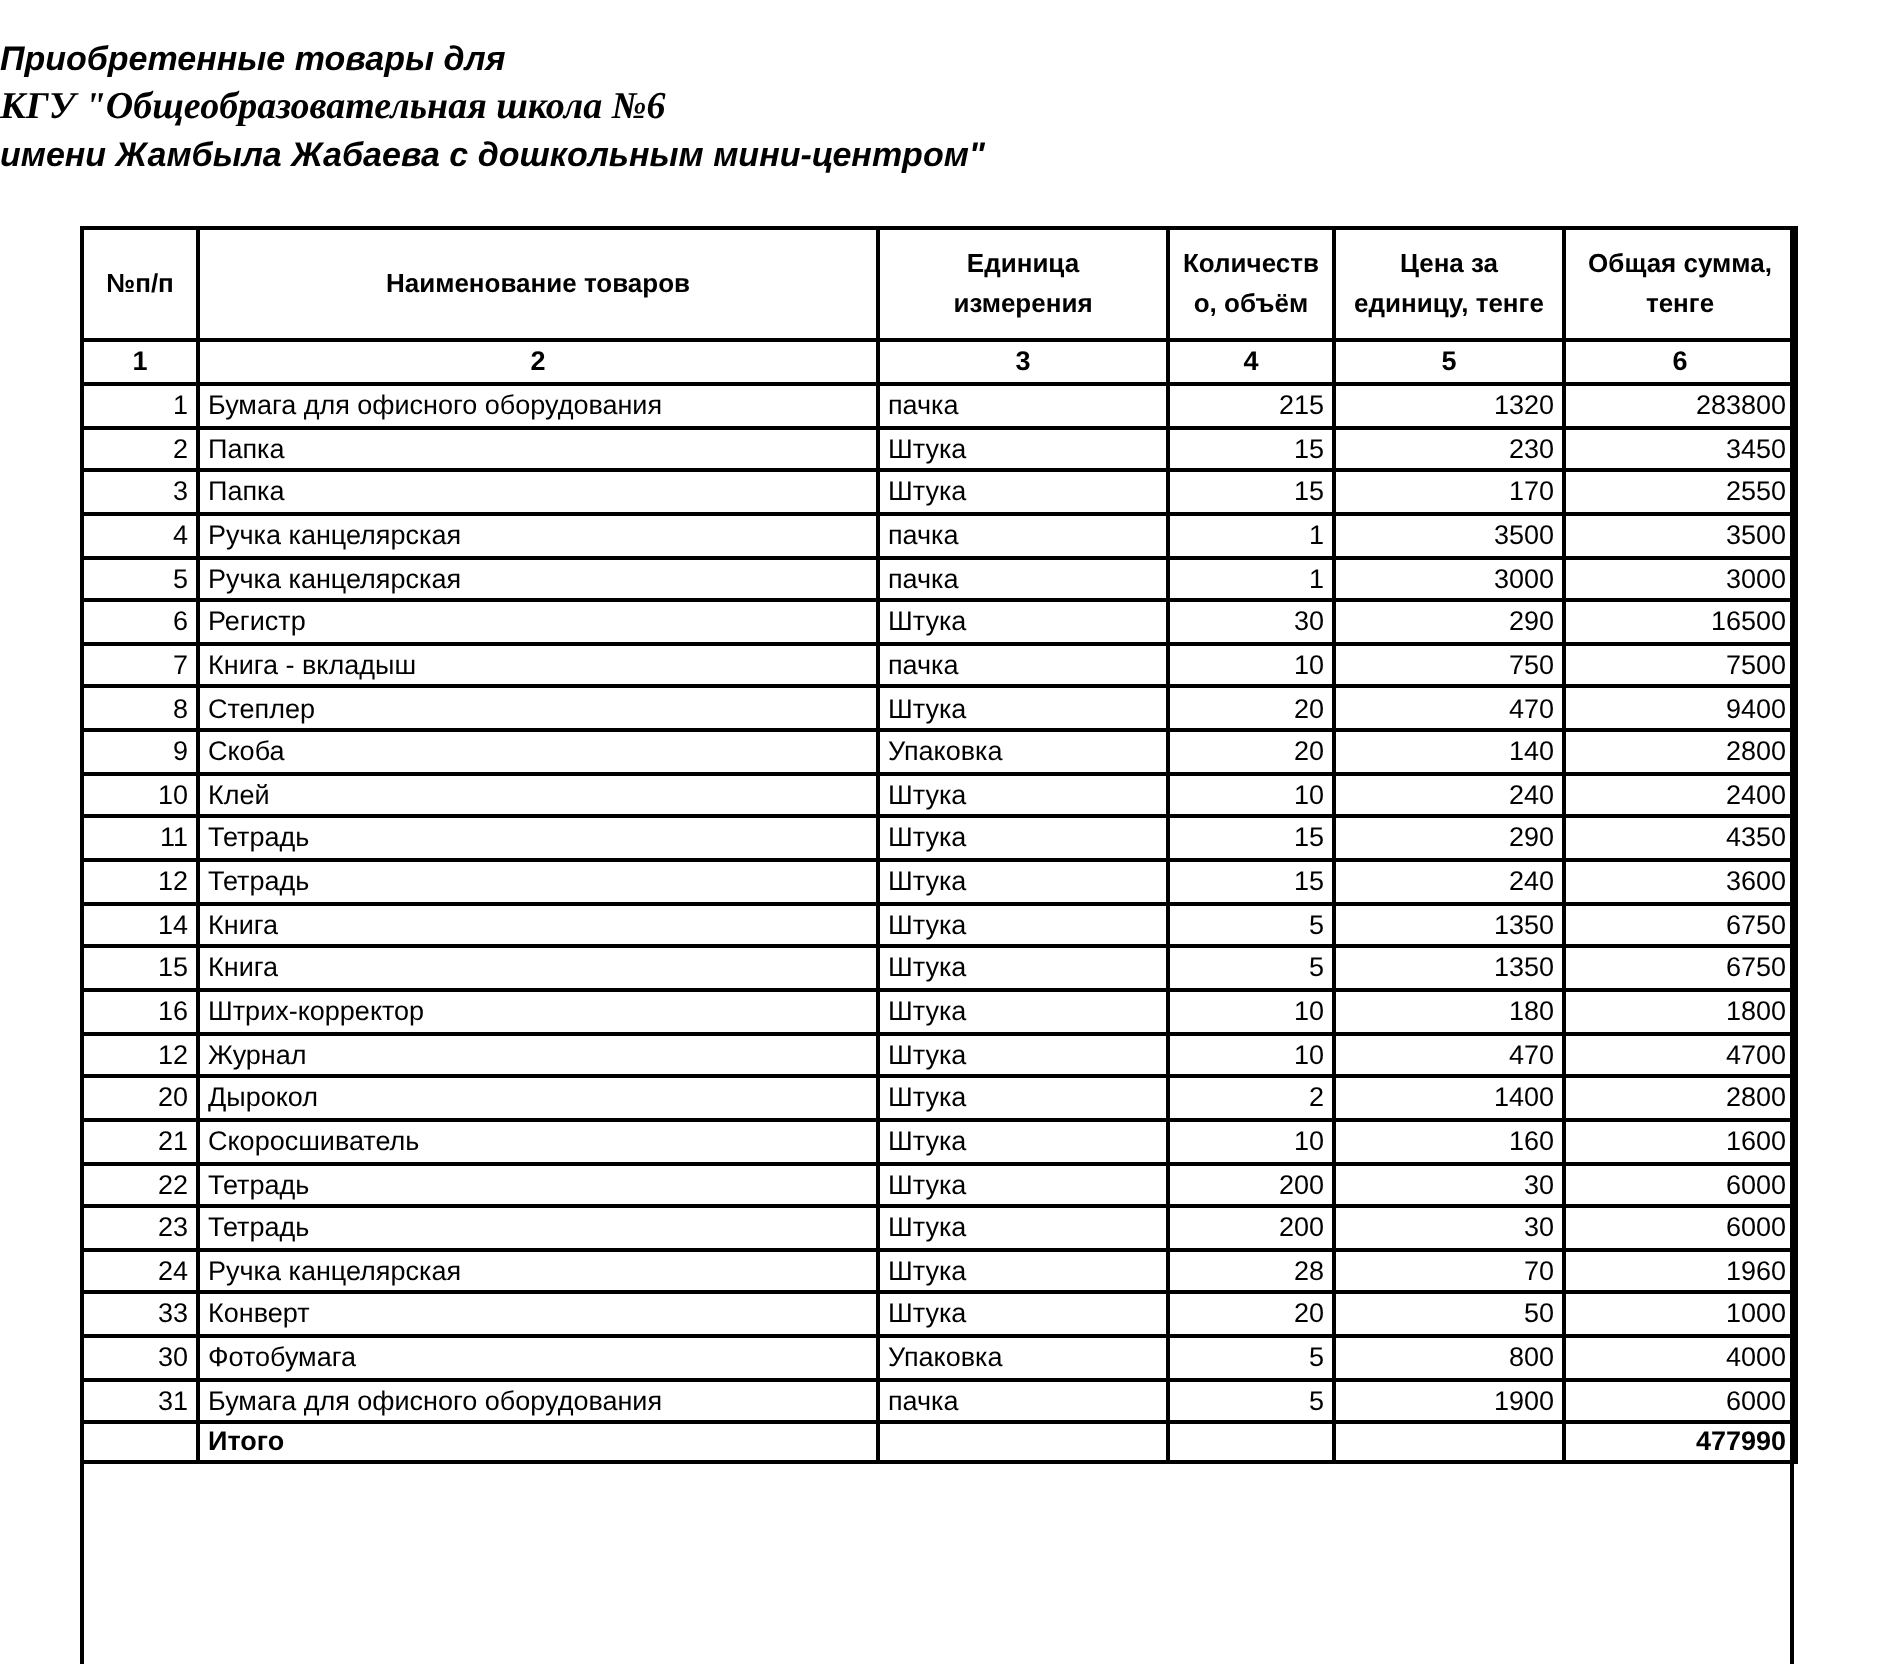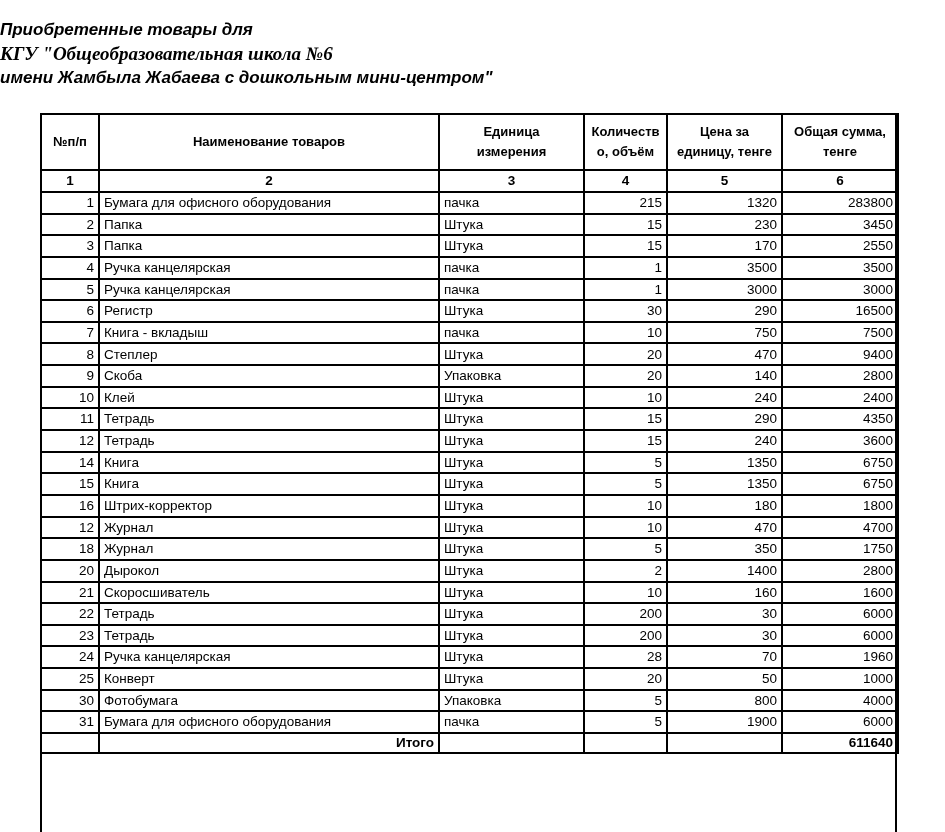--- a/index.html
+++ b/index.html
@@ -11,21 +11,21 @@
   .sheet { position: absolute; left: 40px; top: 113px; width: 857px; height: 725px;
            border-left: 2px solid #000; border-right: 2px solid #000; border-top: 2px solid #000; box-sizing: border-box; }
   table { position: absolute; left: 40px; top: 113px; border-collapse: collapse; table-layout: fixed; width: 857px; }
   td, th { border: 2px solid #000; padding: 0 4px; font-size: 13.5px; height: 17.6px; line-height: 17.6px;
            white-space: nowrap; overflow: hidden; box-sizing: border-box; }
   .section-title td { height: 30px; font-size: 20px; font-style: italic; font-weight: bold; text-align: center; line-height: 26px; }
   .hdr th { height: 56px; font-size: 13px; font-weight: bold; line-height: 20px; text-align: center; white-space: normal; }
   .colnums td { height: 22px; font-weight: bold; text-align: center; font-size: 13.5px; }
   tbody tr.row td { height: 21.65px; }
   .num { text-align: right; }
-  .total td { font-weight: bold; text-align: right; }
+  .total td { font-weight: bold; }
 </style>
 </head>
 <body>
 
 <div class="doc-title">
   <div>Приобретенные товары для</div>
   <div class="serif">КГУ "Общеобразовательная школа №6</div>
   <div>имени Жамбыла Жабаева с дошкольным мини-центром"</div>
 </div>
 
@@ -181,28 +181,20 @@
       </tr>
       <tr class="row">
         <td class="num">12</td>
         <td>Журнал</td>
         <td>Штука</td>
         <td class="num">10</td>
         <td class="num">470</td>
         <td class="num">4700</td>
       </tr>
       <tr class="row">
-        <td class="num">18</td>
-        <td>Журнал</td>
-        <td>Штука</td>
-        <td class="num">5</td>
-        <td class="num">350</td>
-        <td class="num">1750</td>
-      </tr>
-      <tr class="row">
         <td class="num">20</td>
         <td>Дырокол</td>
         <td>Штука</td>
         <td class="num">2</td>
         <td class="num">1400</td>
         <td class="num">2800</td>
       </tr>
       <tr class="row">
         <td class="num">21</td>
         <td>Скоросшиватель</td>
@@ -229,21 +221,21 @@
       </tr>
       <tr class="row">
         <td class="num">24</td>
         <td>Ручка канцелярская</td>
         <td>Штука</td>
         <td class="num">28</td>
         <td class="num">70</td>
         <td class="num">1960</td>
       </tr>
       <tr class="row">
-        <td class="num">25</td>
+        <td class="num">33</td>
         <td>Конверт</td>
         <td>Штука</td>
         <td class="num">20</td>
         <td class="num">50</td>
         <td class="num">1000</td>
       </tr>
       <tr class="row">
         <td class="num">30</td>
         <td>Фотобумага</td>
         <td>Упаковка</td>
@@ -260,16 +252,16 @@
         <td class="num">6000</td>
       </tr>
     </tbody>
   <tfoot>
     <tr class="total">
       <td></td>
       <td>Итого</td>
       <td></td>
       <td></td>
       <td></td>
-      <td class="num">611640</td>
+      <td class="num">477990</td>
     </tr>
   </tfoot>
 </table>
 
 </body></html>

